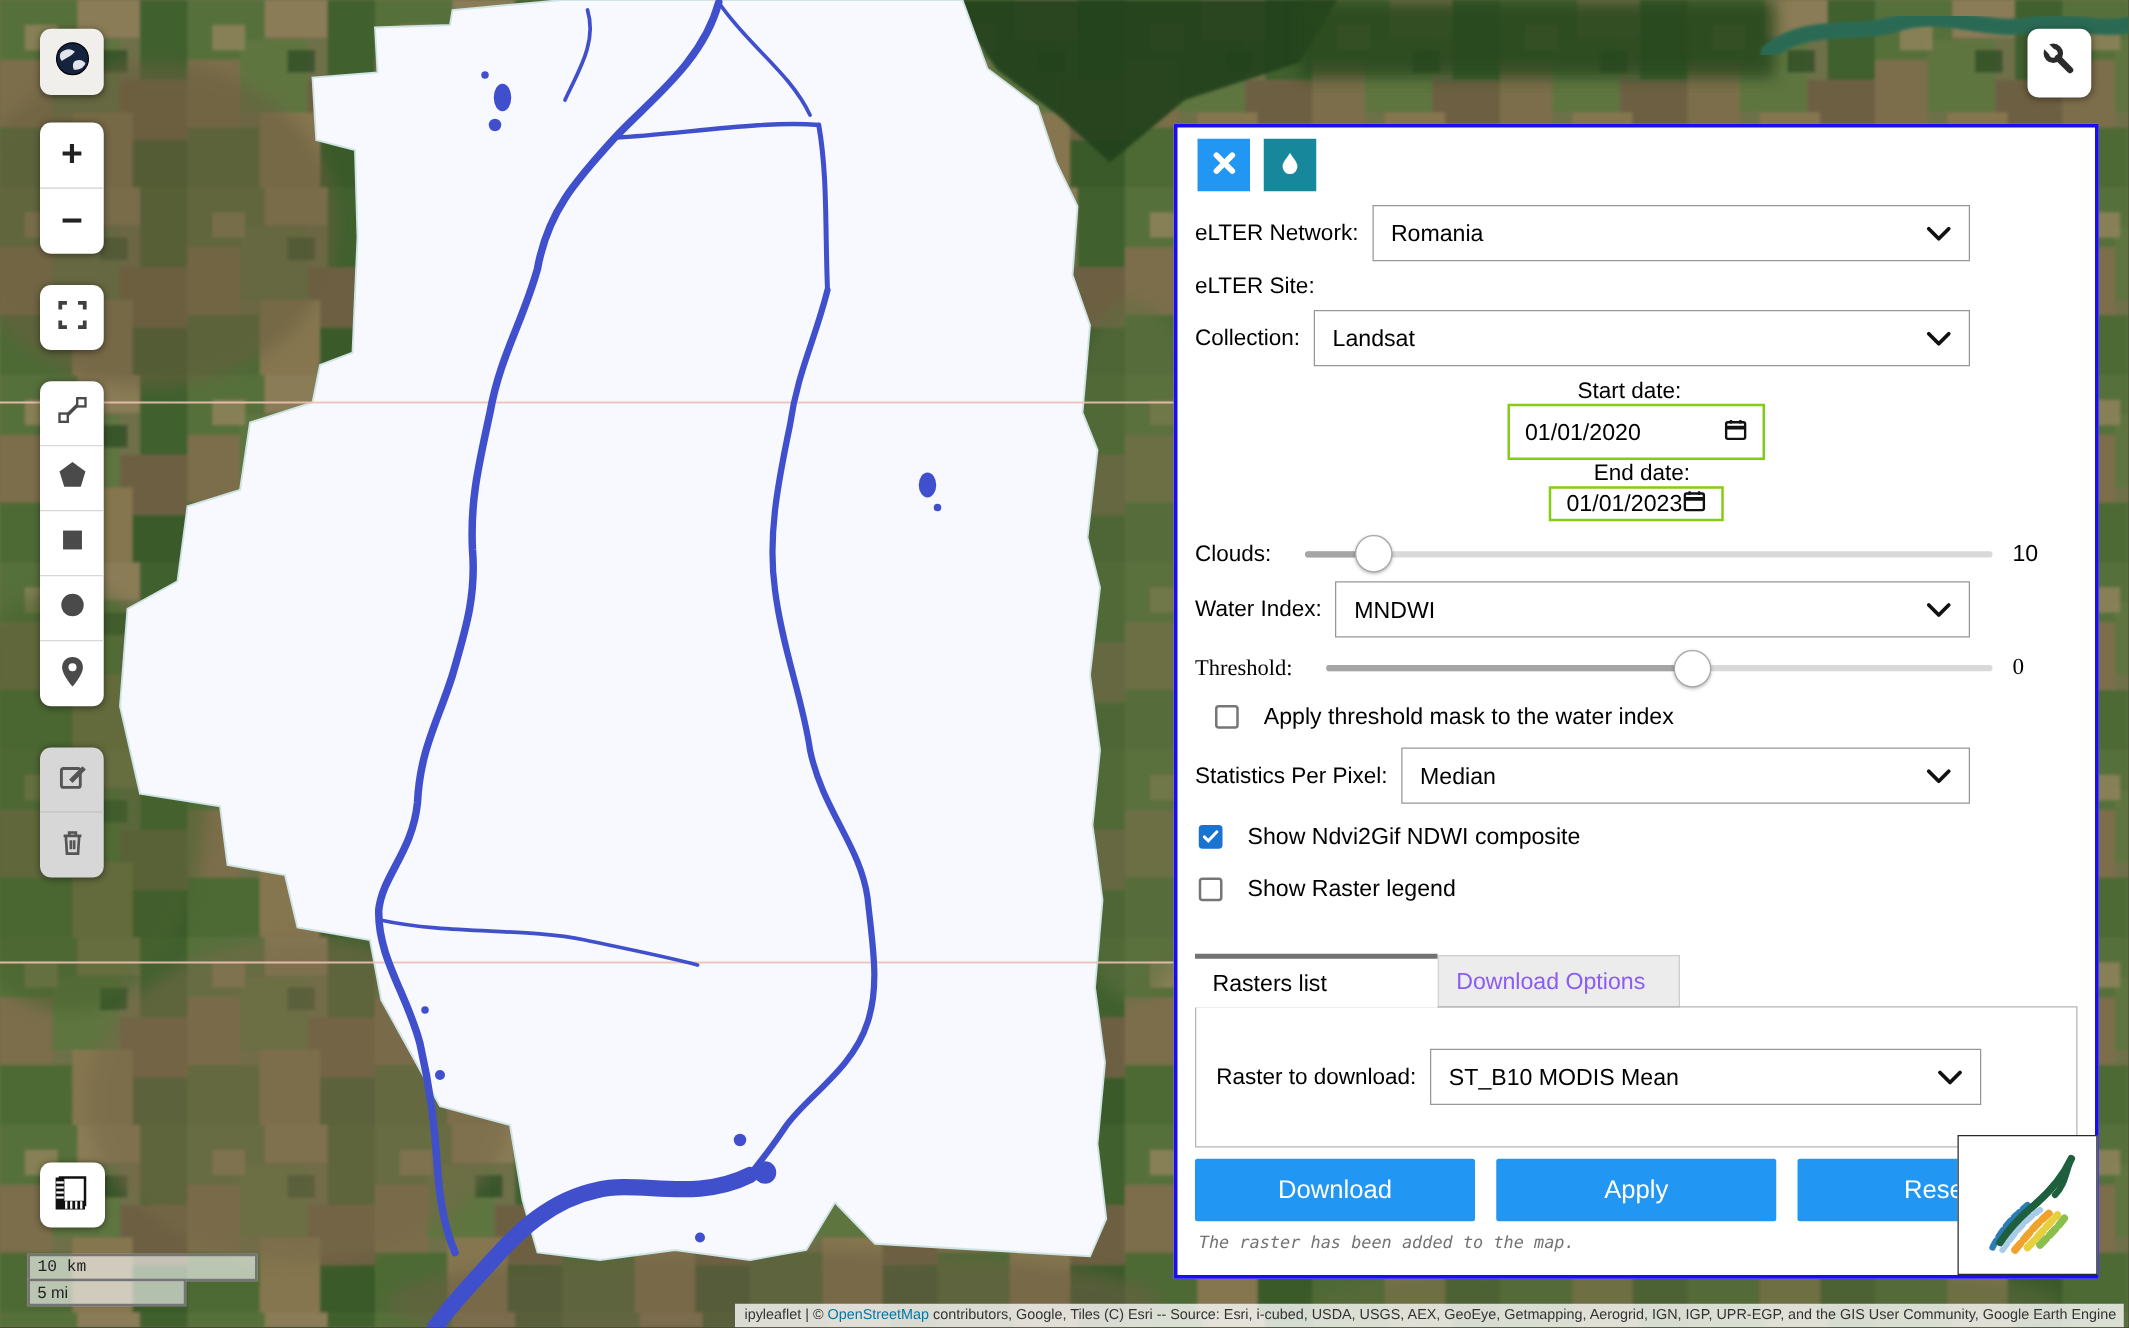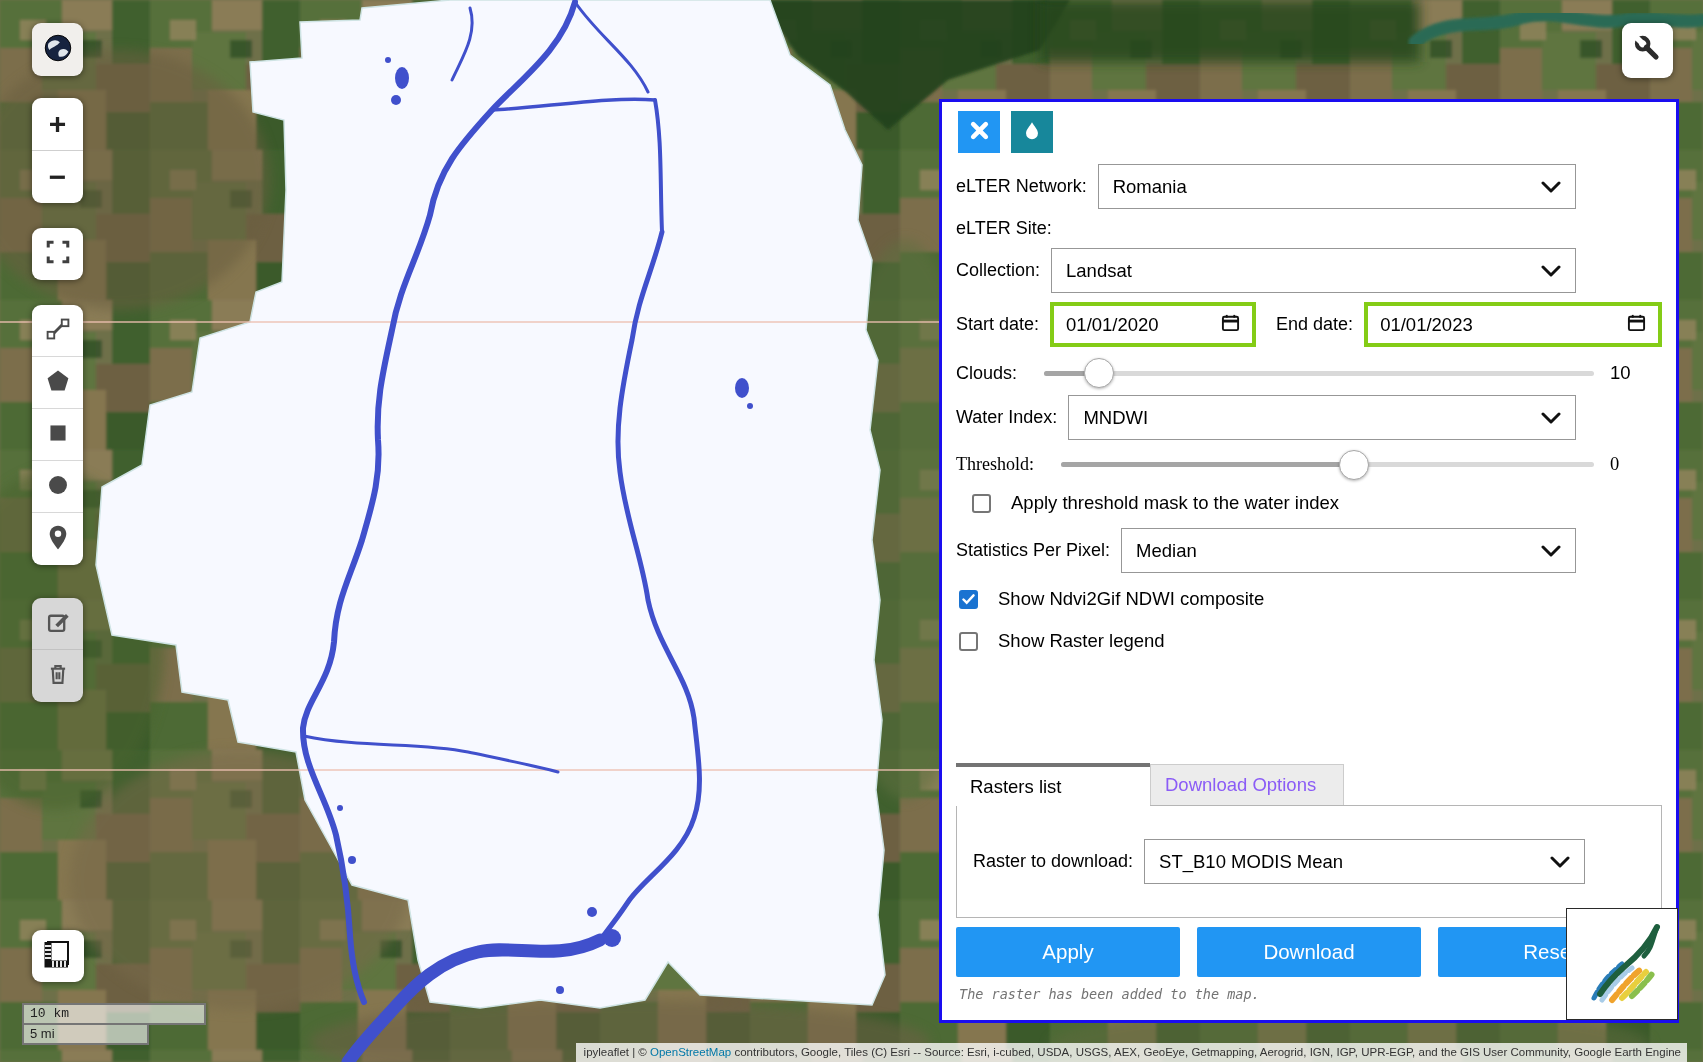--- a/index.html
+++ b/index.html
@@ -28,37 +28,37 @@
   .wrench-btn{left:1622px;top:23px;width:51px;height:55px;}
   .ctl.single{display:flex;align-items:center;justify-content:center;}
 
   
   .scale-box{position:absolute;z-index:15;left:22px;background:rgba(255,255,255,.62);
              border:2px solid #757575;color:#222;font-size:13px;line-height:18px;padding:0 6px;}
   .scale-metric{top:1003px;width:184px;font-family:Liberation Mono, monospace;}
   .scale-imperial{top:1023px;width:127px;}
 
   
-  .attribution{position:absolute;z-index:25;right:16px;bottom:0;background:rgba(255,255,255,.78);
+  .attribution{position:absolute;z-index:25;right:4px;bottom:0;background:rgba(255,255,255,.78);
                color:#333;font-size:11.5px;padding:3px 6px 4px 8px;white-space:nowrap;}
   .attribution a{color:#0078a8;text-decoration:none;}
 
   
   .panel{position:absolute;z-index:20;left:939px;top:99px;width:740px;height:924px;
          background:#fff;border:3px solid #1a0df0;padding:6px 14px;display:flex;flex-direction:column;color:#000;}
   .hdr-row{display:flex;gap:11px;margin:3px 0 11px 2px;}
   .icon-btn{width:42px;height:42px;display:flex;align-items:center;justify-content:center;cursor:pointer;border:none;}
   .close-btn{background:#2196f3;}
   .drop-btn{background:#17879b;}
   .row{display:flex;align-items:center;margin-bottom:9px;flex:0 0 auto;}
   .lbl{font-size:18px;white-space:nowrap;margin-right:11px;}
   .select{flex:1;height:45px;border:1px solid #979797;display:flex;align-items:center;
           justify-content:space-between;padding:0 14px;font-size:18.5px;cursor:pointer;background:#fff;}
   .sel-right-margin{margin-right:86px;}
-  .date-input{height:45px;border:4px solid #84cc16;display:flex;align-items:center;
+  .date-input{height:45px;border:2px solid #84cc16;display:flex;align-items:center;
               justify-content:space-between;padding:0 12px;font-size:18.5px;cursor:text;}
   .start-input{width:206px;}
   .end-lbl{margin-left:20px;}
   .end-input{flex:1;}
   .slider-row{margin-bottom:11px;}
   .track{flex:1;height:5px;background:#d9d9d9;border-radius:3px;position:relative;margin:0 16px 0 16px;}
   .track .fill{position:absolute;left:0;top:0;height:100%;background:#a5a5a5;border-radius:3px;}
   .handle{position:absolute;top:50%;transform:translate(-50%,-50%);width:30px;height:30px;
           border-radius:50%;background:#fff;border:1px solid #a8a8a8;box-shadow:0 1px 3px rgba(0,0,0,.3);cursor:grab;}
   .readout{width:52px;font-size:18.5px;}
@@ -336,21 +336,21 @@
       <div class="select sel-right-margin">
         <span>Landsat</span>
         <span>
           <svg width="20" height="12" viewBox="0 0 20 12">
               <path d="M2 2 L10 10 L18 2" fill="none" stroke="#111" stroke-width="3" stroke-linecap="round" stroke-linejoin="round"></path>
             </svg>
         </span>
       </div>
     </div>
 
-    <div class="row" style="margin-bottom:15px;">
+    <div class="row" style="margin-bottom:15px;flex-direction:column;">
       <span class="lbl">Start date:</span>
       <div class="date-input start-input">
         <span>01/01/2020</span>
         <span>
           <svg width="19" height="19" viewBox="0 0 20 20">
               <rect x="2" y="4" width="16" height="14" rx="1.5" fill="none" stroke="#111" stroke-width="2"></rect>
               <line x1="2" y1="8.5" x2="18" y2="8.5" stroke="#111" stroke-width="3"></line>
               <line x1="6" y1="2" x2="6" y2="5" stroke="#111" stroke-width="2"></line>
               <line x1="14" y1="2" x2="14" y2="5" stroke="#111" stroke-width="2"></line>
             </svg>
@@ -448,22 +448,22 @@
           <span>
             <svg width="20" height="12" viewBox="0 0 20 12">
                 <path d="M2 2 L10 10 L18 2" fill="none" stroke="#111" stroke-width="3" stroke-linecap="round" stroke-linejoin="round"></path>
               </svg>
           </span>
         </div>
       </div>
     </div>
 
     <div class="btn-row">
+      <button class="btn">Download</button>
       <button class="btn">Apply</button>
-      <button class="btn">Download</button>
       <button class="btn">Reset</button>
     </div>
 
     <div class="status">The raster has been added to the map.</div>
   </div>
 
   <div class="logo-box">
     <span>
       <svg width="100" height="100" viewBox="0 0 100 100">
         <g fill="none" stroke-linecap="round">

